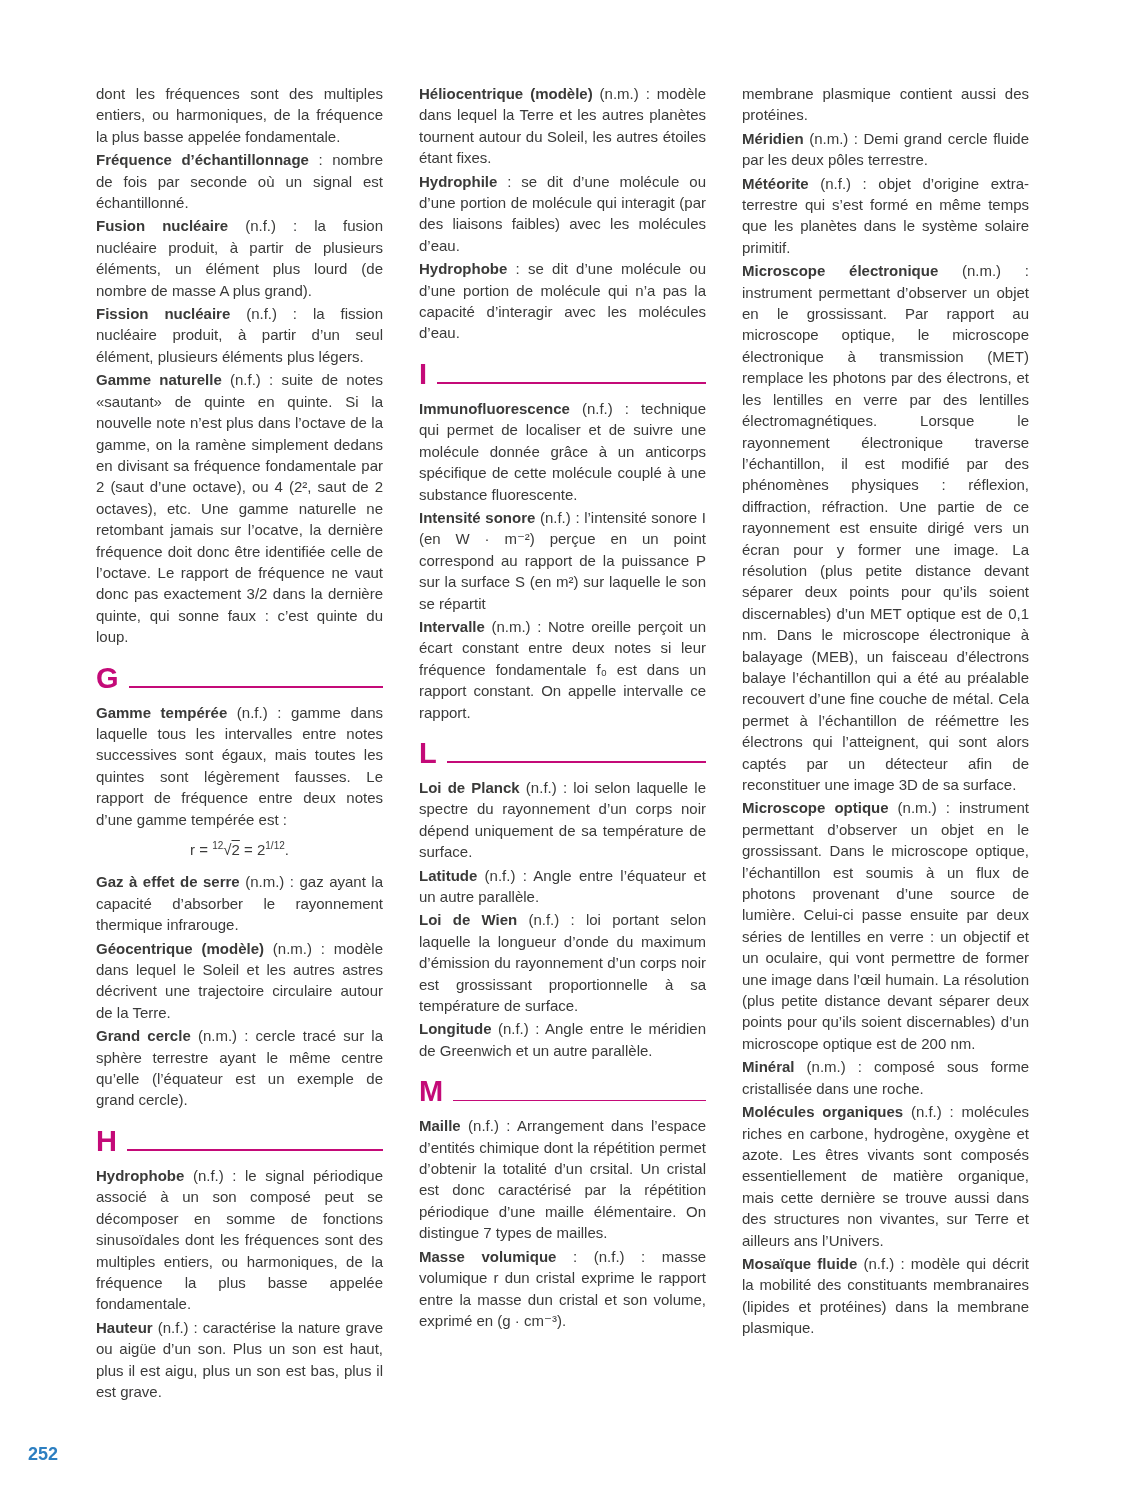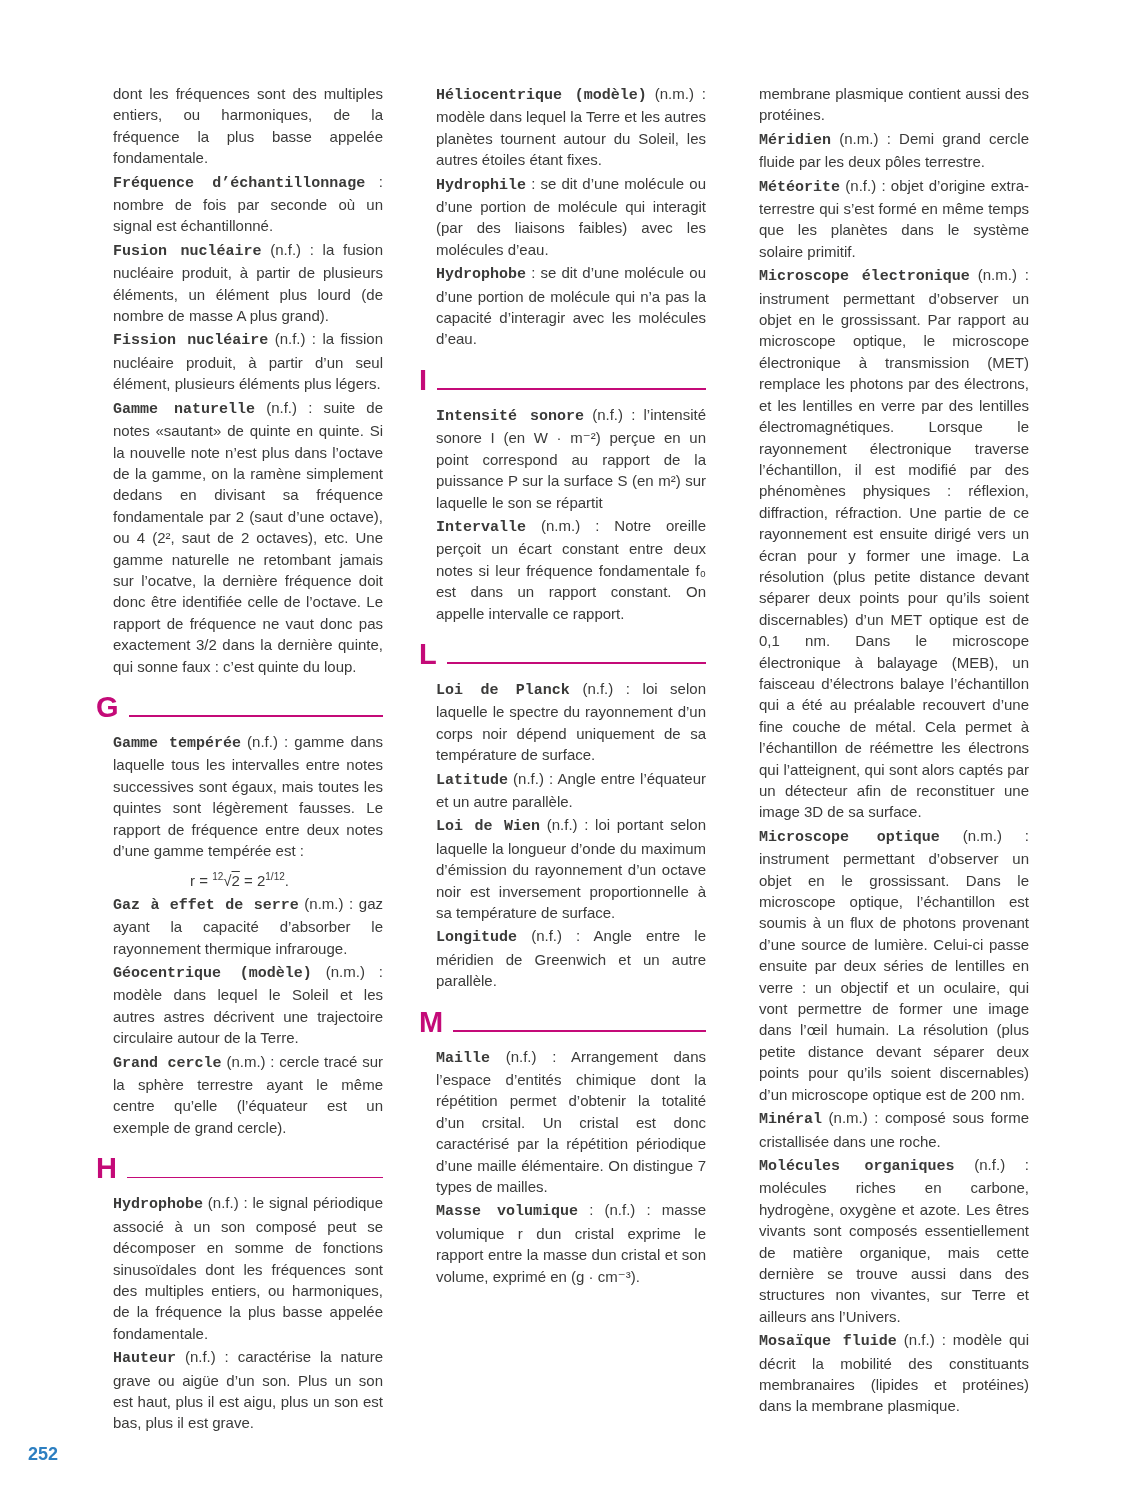--- a/index.html
+++ b/index.html
@@ -13,39 +13,39 @@
     width:1125px;height:1500px;position:relative;overflow:hidden;
     background:#ffffff;color:var(--text);
     font-family:"Liberation Sans","DejaVu Sans",sans-serif;
   }
   .page-content{
     position:absolute;left:96px;top:83px;width:933px;
     display:flex;gap:36px;align-items:flex-start;
   }
   .col{width:287px;flex:0 0 287px;}
   .entry{
-    margin:0 0 2px 17px;
+    margin:0 0 2px 0;
     font-size:15px;line-height:21.4px;
     text-align:justify;
   }
-  .term{font-weight:bold;font-family:Liberation Mono, monospace;}
+  .term{font-weight:bold;}
   .letter-heading{
     display:flex;align-items:flex-end;gap:10px;
     margin:16px 0 9px 0;
   }
   .letter{
     color:var(--accent);
     font-size:29px;line-height:29px;font-weight:bold;
   }
   .rule{
     flex:1;height:1.5px;background:var(--accent);
     margin-bottom:5px;
   }
   .formula{
-    margin:5px 0 1px 0;
+    margin:5px 0 11px 0;
     font-size:15px;line-height:21.4px;
     text-align:center;
   }
   .formula sup{font-size:10px;}
   .radicand{text-decoration:overline;}
   .page-number{
     position:absolute;left:28px;top:1444px;
     color:var(--page-num);
     font-size:18px;font-weight:bold;
   }
@@ -96,35 +96,36 @@
 
     <p class="entry"><b class="term">Hydrophile</b><span> : se dit d’une molécule ou d’une portion de molécule qui interagit (par des liaisons faibles) avec les molécules d’eau.</span></p>
 
     <p class="entry"><b class="term">Hydrophobe</b><span> : se dit d’une molécule ou d’une portion de molécule qui n’a pas la capacité d’interagir avec les molécules d’eau.</span></p>
 
     <div class="letter-heading">
       <span class="letter">I</span>
       <span class="rule"></span>
     </div>
 
+    <p class="entry"><b class="term">Immunofluorescence</b><span> (n.f.) : technique qui permet de localiser et de suivre une molécule donnée grâce à un anticorps spécifique de cette molécule couplé à une substance fluorescente.</span></p>
 
     <p class="entry"><b class="term">Intensité sonore</b><span> (n.f.) : l’intensité sonore I (en W · m⁻²) perçue en un point correspond au rapport de la puissance P sur la surface S (en m²) sur laquelle le son se répartit</span></p>
 
     <p class="entry"><b class="term">Intervalle</b><span> (n.m.) : Notre oreille perçoit un écart constant entre deux notes si leur fréquence fondamentale f₀ est dans un rapport constant. On appelle intervalle ce rapport.</span></p>
 
     <div class="letter-heading">
       <span class="letter">L</span>
       <span class="rule"></span>
     </div>
 
     <p class="entry"><b class="term">Loi de Planck</b><span> (n.f.) : loi selon laquelle le spectre du rayonnement d’un corps noir dépend uniquement de sa température de surface.</span></p>
 
     <p class="entry"><b class="term">Latitude</b><span> (n.f.) : Angle entre l’équateur et un autre parallèle.</span></p>
 
-    <p class="entry"><b class="term">Loi de Wien</b><span> (n.f.) : loi portant selon laquelle la longueur d’onde du maximum d’émission du rayonnement d’un octave noir est inversement proportionnelle à sa température de surface.</span></p>
+    <p class="entry"><b class="term">Loi de Wien</b><span> (n.f.) : loi portant selon laquelle la longueur d’onde du maximum d’émission du rayonnement d’un corps noir est grossissant proportionnelle à sa température de surface.</span></p>
 
     <p class="entry"><b class="term">Longitude</b><span> (n.f.) : Angle entre le méridien de Greenwich et un autre parallèle.</span></p>
 
     <div class="letter-heading">
       <span class="letter">M</span>
       <span class="rule"></span>
     </div>
 
     <p class="entry"><b class="term">Maille</b><span> (n.f.) : Arrangement dans l’espace d’entités chimique dont la répétition permet d’obtenir la totalité d’un crsital. Un cristal est donc caractérisé par la répétition périodique d’une maille élémentaire. On distingue 7 types de mailles.</span></p>
 

